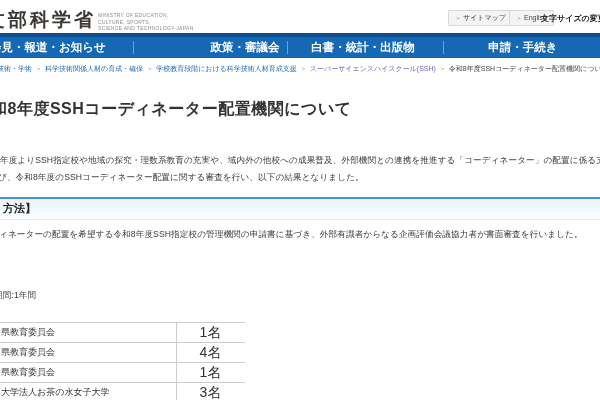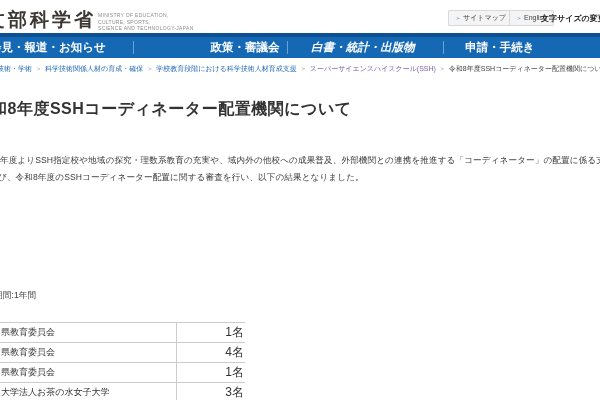--- a/index.html
+++ b/index.html
@@ -63,21 +63,21 @@
     font-weight:bold;color:#222;white-space:nowrap;
   }
   
   .rtable{position:absolute;left:-150px;top:322px;width:395px;border-top:1px solid #ccc;}
   .rrow{display:flex;height:19px;border-bottom:1px solid #ccc;background:#fff;}
   .rcell-org{
     width:327px;border-right:1px solid #ccc;box-sizing:border-box;
     padding-left:151px;font-size:9px;color:#333;line-height:19px;white-space:nowrap;overflow:hidden;
   }
   .rcell-count{
-    width:67px;text-align:right;font-size:12px;color:#333;line-height:19px;
+    width:67px;text-align:center;font-size:14px;color:#333;line-height:19px;
   }
 </style>
 </head>
 <body>
 
 <div id="frame">
 
   <div class="logo">文部科学省</div>
   <div class="logo-sub">
     <div>MINISTRY OF EDUCATION,</div>
@@ -87,34 +87,38 @@
 
   <div class="util-btn" style="left:448px;"><span class="arr">＞</span><span>サイトマップ</span></div>
   <div class="util-btn" style="left:509px;"><span class="arr">＞</span><span>English</span></div>
   <div class="textsize">文字サイズの変更</div>
 
   <div class="gnav">
     <div class="gnav-item" style="left:-10px;">会見・報道・お知らせ</div>
     <div class="gnav-sep" style="left:133px;"></div>
     <div class="gnav-item" style="left:210px;transform:translateX(-50%);margin-left:35px;">政策・審議会</div>
     <div class="gnav-sep" style="left:287px;"></div>
-    <div class="gnav-item" style="left:363px;transform:translateX(-50%);font-style:italic;">白書・統計・出版物</div>
+    <div class="gnav-item" style="left:363px;transform:translateX(-50%);">白書・統計・出版物</div>
     <div class="gnav-sep" style="left:443px;"></div>
-    <div class="gnav-item" style="left:500px;transform:translateX(-50%);">申請・手続き</div>
+    <div class="gnav-item" style="left:523px;transform:translateX(-50%);">申請・手続き</div>
   </div>
 
   <div class="crumbs">
     <span class="crumb-link">技術・学術</span><span class="crumb-sep">＞</span><span class="crumb-link">科学技術関係人材の育成・確保</span><span class="crumb-sep">＞</span><span class="crumb-link">学校教育段階における科学技術人材育成支援</span><span class="crumb-sep">＞</span><span class="crumb-visited">スーパーサイエンスハイスクール(SSH)</span><span class="crumb-sep">＞</span><span class="crumb-current">令和8年度SSHコーディネーター配置機関について</span>
   </div>
 
   <div class="page-title">和8年度SSHコーディネーター配置機関について</div>
 
   <div class="body-line" style="left:0;top:155px;">年度よりSSH指定校や地域の探究・理数系教育の充実や、域内外の他校への成果普及、外部機関との連携を推進する「コーディネーター」の配置に係る支援を実施してお</div>
   <div class="body-line" style="left:-2px;top:172px;">び、令和8年度のSSHコーディネーター配置に関する審査を行い、以下の結果となりました。</div>
 
+  <div class="sec-head" style="top:197px;">
+    <span>方法】</span>
+  </div>
+  <div class="body-line" style="left:-1px;top:229px;">ィネーターの配置を希望する令和8年度SSH指定校の管理機関の申請書に基づき、外部有識者からなる企画評価会議協力者が書面審査を行いました。</div>
 
   <div class="body-line" style="left:-6px;top:290px;">期間:1年間</div>
 
   <div class="rtable">
     <div class="rrow">
       <div class="rcell-org">県教育委員会</div>
       <div class="rcell-count">1名</div>
     </div>
     <div class="rrow">
       <div class="rcell-org">県教育委員会</div>

